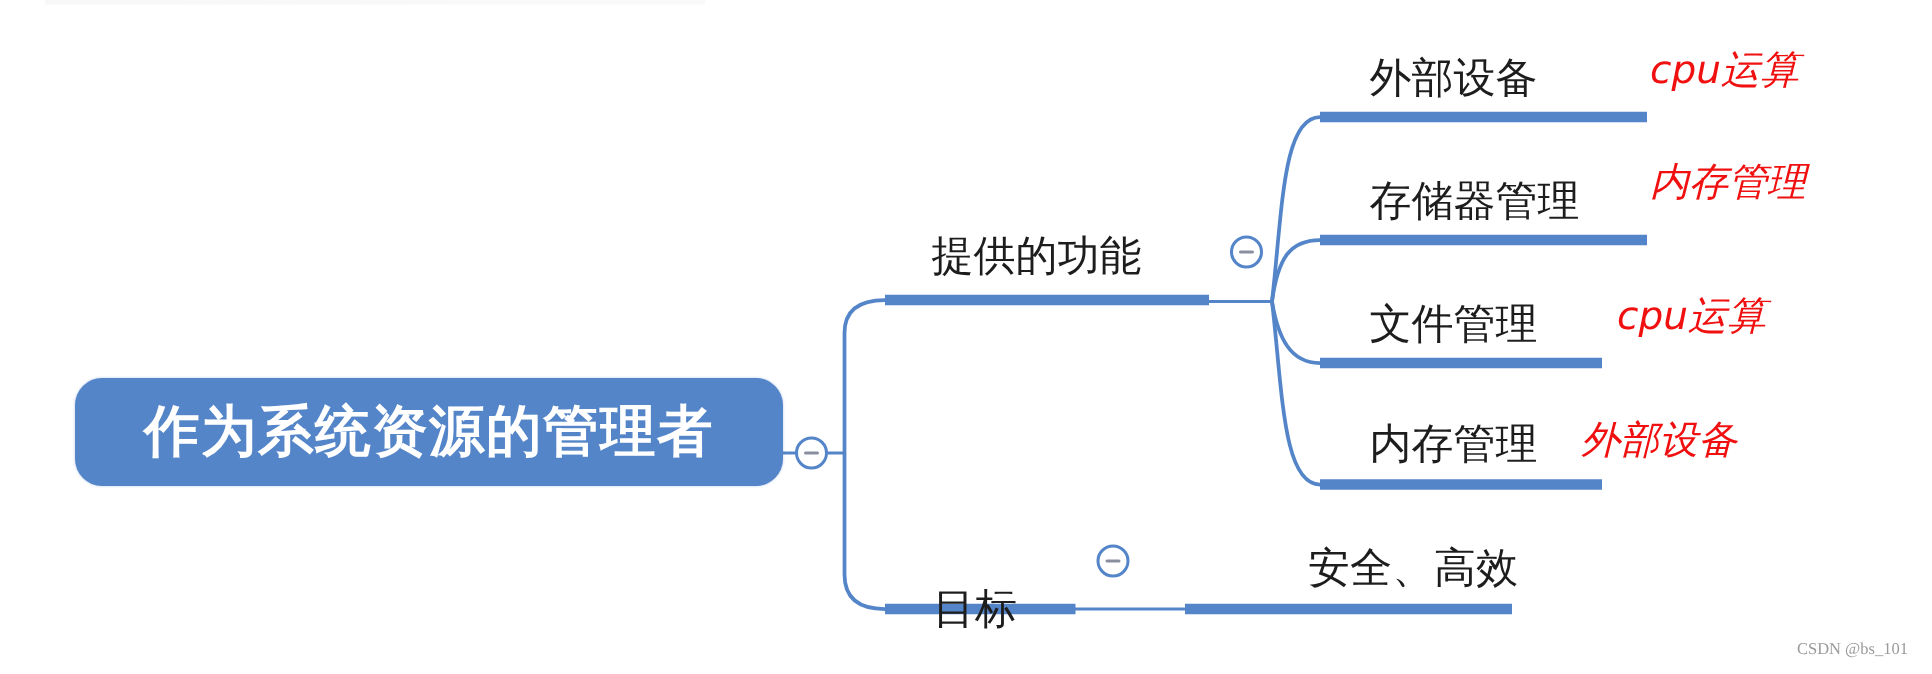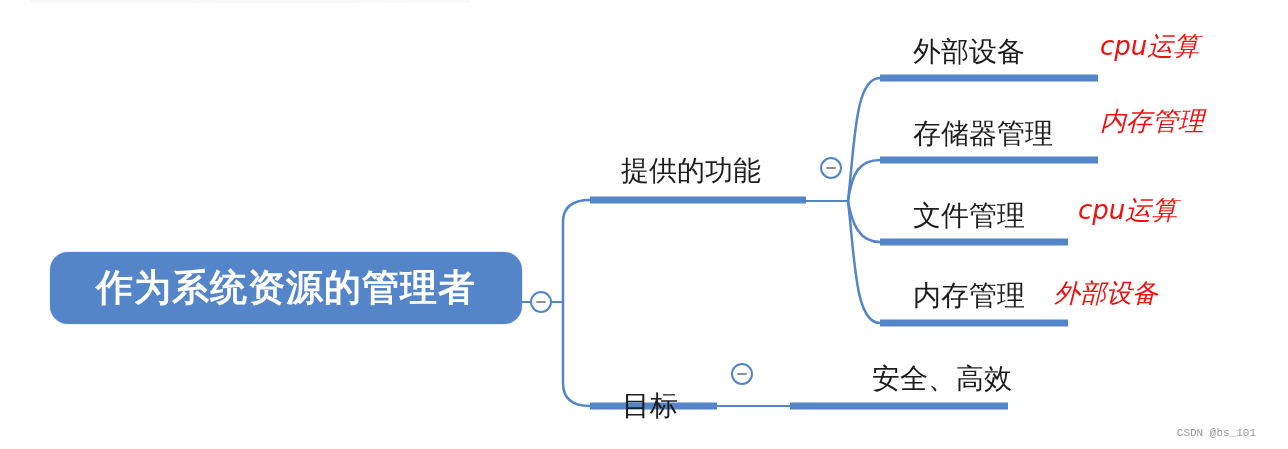--- a/index.html
+++ b/index.html
@@ -27,22 +27,22 @@
   .note {
     position: absolute; color: #f01010; font-size: 26px; white-space: nowrap; font-style: italic;
   }
   .collapse-btn {
     position: absolute; width: 22px; height: 22px; border: 2px solid #5485c8; border-radius: 50%;
     background: #ffffff; box-sizing: border-box; display: flex; align-items: center; justify-content: center;
     cursor: pointer;
   }
   .collapse-btn .minus { width: 10px; height: 2px; background: #8a8fa0; border-radius: 1px; }
   .watermark {
-    position: absolute; right: 32px; top: 427px; font-size: 11px; color: #9a9a9a;
-    font-family: Liberation Mono, monospace;
+    position: absolute; right: 16px; top: 427px; font-size: 11px; color: #9a9a9a;
+    font-family: Liberation Serif, serif;
   }
 </style>
 </head>
 <body>
 
 <div class="top-fade"></div>
 
 <svg class="connectors" width="1288" height="449">
   <g fill="none" stroke="#5485c8" stroke-linecap="round">
 

